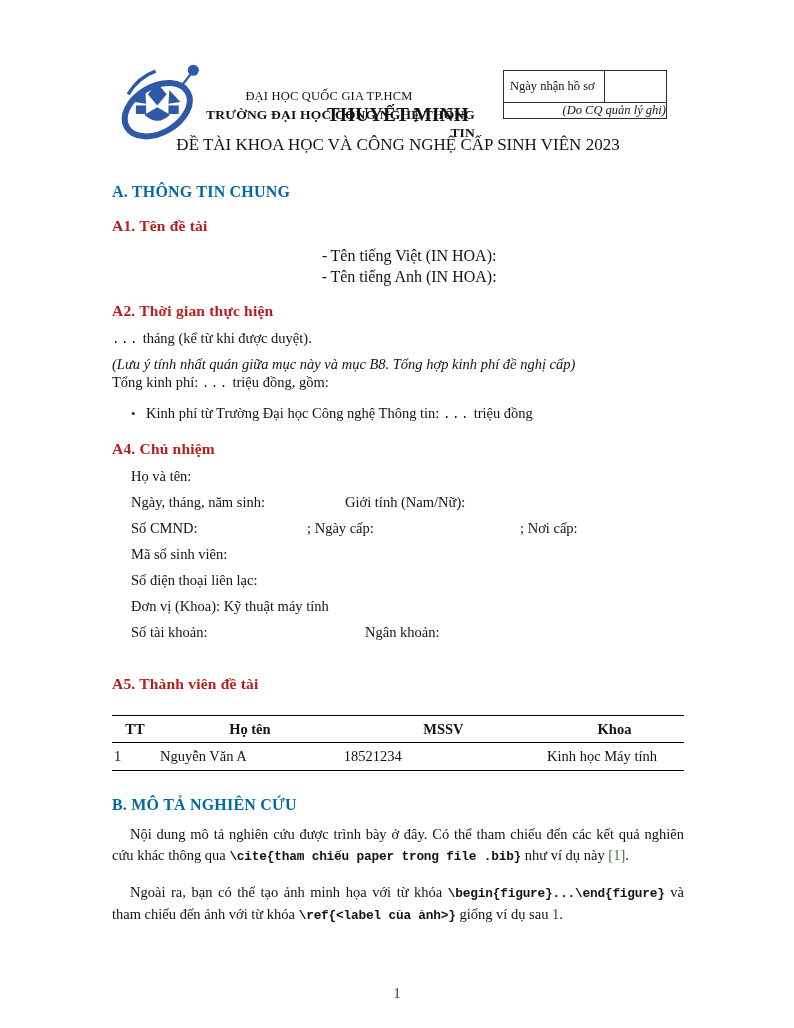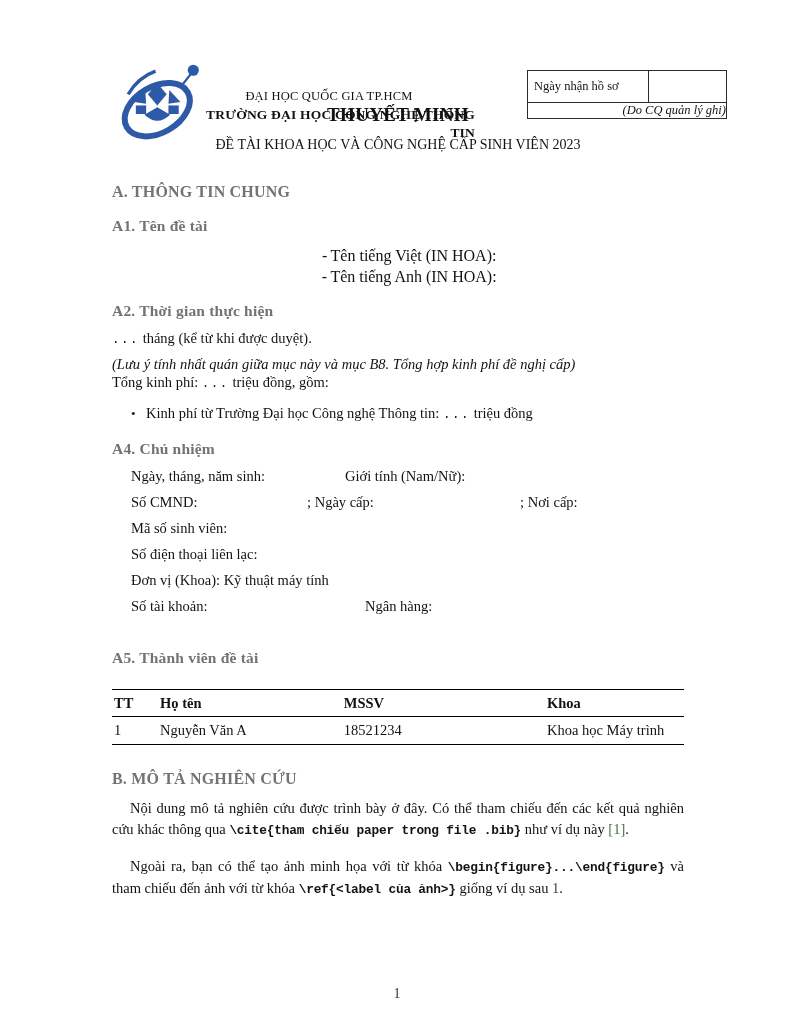--- a/index.html
+++ b/index.html
@@ -7,47 +7,47 @@
     width:794px;height:1028px;background:#ffffff;position:relative;
     font-family:"Liberation Serif", serif;color:#121212;overflow:hidden;
     margin:0 auto;box-sizing:border-box;
   }
   
   .hdr{position:absolute;top:0;left:0;width:100%;height:150px;}
   .logo{position:absolute;left:116px;top:60px;width:86px;height:90px;}
   .org{position:absolute;left:183px;top:88px;width:292px;text-align:center;line-height:1.35;}
   .org-l1{font-size:12.5px;letter-spacing:.2px;}
   .org-l2{font-size:13.5px;font-weight:bold;letter-spacing:.2px;margin-top:1px;text-align:right;}
-  .receipt{position:absolute;left:527px;top:70px;width:200px;border:1px solid #2b2b2b;border-collapse:collapse;box-sizing:border-box;}
+  .receipt{position:absolute;left:503px;top:70px;width:164px;border:1px solid #2b2b2b;border-collapse:collapse;box-sizing:border-box;}
   .receipt td{border:1px solid #2b2b2b;font-size:12.5px;padding:0 6px;box-sizing:border-box;}
   .receipt .r-label{height:32px;width:120px;vertical-align:middle;}
   .receipt .r-empty{height:32px;width:78px;}
   .receipt .r-note{height:16px;font-style:italic;text-align:right;padding:0;}
   
   .content{position:absolute;left:112px;top:0;width:572px;}
   .doc-title-1{margin-top:104px;text-align:center;font-size:19px;font-weight:bold;line-height:22px;letter-spacing:.3px;}
-  .doc-title-2{margin-top:8px;text-align:center;font-size:14px;line-height:22px;}
-  .sec-h{color:#737373;font-weight:bold;font-size:16px;line-height:19px;margin-top:26px;letter-spacing:.2px;}
-  .sub-h{color:#737373;font-weight:bold;font-size:15.5px;line-height:18px;margin-top:16px;letter-spacing:.2px;}
+  .doc-title-2{margin-top:8px;text-align:center;font-size:17px;line-height:22px;}
+  .sec-h{color:#0369a1;font-weight:bold;font-size:16px;line-height:19px;margin-top:26px;letter-spacing:.2px;}
+  .sub-h{color:#b91c1c;font-weight:bold;font-size:15.5px;line-height:18px;margin-top:16px;letter-spacing:.2px;}
   .body-line{font-size:14.5px;line-height:18px;}
   .dash-item{margin-top:12px;padding-left:19px;font-size:16px;line-height:18px;text-align:center;}
   .dash-item .dash{display:inline-block;width:12px;}
   .mono{font-family:"Liberation Mono","DejaVu Sans Mono",monospace;font-size:12.5px;letter-spacing:1.5px;}
   .italic-note{font-style:italic;font-size:14.5px;line-height:18px;margin-top:6px;}
   .bullet-item{margin-top:11px;padding-left:19px;font-size:14.5px;line-height:18px;}
   .bullet-item .bullet{display:inline-block;width:15px;font-size:13px;}
   .fields{margin-top:9px;}
   .field-row{padding-left:19px;font-size:14.5px;line-height:18px;margin-top:8px;}
   .fw214{display:inline-block;width:214px;}
   .fw176{display:inline-block;width:176px;}
   .fw213{display:inline-block;width:213px;}
   .fw234{display:inline-block;width:234px;}
   
   .members{width:100%;border-collapse:collapse;margin-top:22px;border-top:1.6px solid #000;border-bottom:1.6px solid #000;}
-  .members th{font-size:14.5px;font-weight:bold;text-align:left;padding:5px 2px 4px 2px;border-bottom:1px solid #000;}
+  .members th{font-size:14.5px;font-weight:bold;text-align:center;padding:5px 2px 4px 2px;border-bottom:1px solid #000;}
   .members td{font-size:14.5px;text-align:left;padding:5px 2px 5px 2px;}
   .c-tt{width:43px;}.c-name{width:185px;}.c-mssv{width:205px;}.c-khoa{width:139px;}
   
   .para{margin-top:10px;font-size:14.5px;line-height:21px;text-align:justify;text-indent:18px;}
   .para.second{margin-top:0;}
   .code{font-family:"Liberation Mono","DejaVu Sans Mono",monospace;font-weight:bold;font-size:12.8px;letter-spacing:-.2px;}
   .cite-link{color:#4d6e4d;}
   .ref-link{color:#3f3f3f;}
   .page-num{position:absolute;left:0;width:100%;top:986px;text-align:center;font-size:14px;color:#333;}
 </style>
@@ -103,44 +103,45 @@
 
     <div class="sub-h">A2. Thời gian thực hiện</div>
     <div class="body-line" style="margin-top:9px;"><span class="mono">...</span><span> tháng (kể từ khi được duyệt).</span></div>
 
     <div class="italic-note">(Lưu ý tính nhất quán giữa mục này và mục B8. Tổng hợp kinh phí đề nghị cấp)</div>
     <div class="body-line"><span>Tổng kinh phí: </span><span class="mono">...</span><span> triệu đồng, gồm:</span></div>
     <div class="bullet-item"><span class="bullet">•</span><span>Kinh phí từ Trường Đại học Công nghệ Thông tin: </span><span class="mono">...</span><span> triệu đồng</span></div>
 
     <div class="sub-h" style="">A4. Chủ nhiệm</div>
     <div class="fields">
+      <div class="field-row"><span>Họ và tên:</span></div>
       <div class="field-row"><span class="fw214">Ngày, tháng, năm sinh:</span><span>Giới tính (Nam/Nữ):</span></div>
       <div class="field-row"><span class="fw176">Số CMND:</span><span class="fw213">; Ngày cấp:</span><span>; Nơi cấp:</span></div>
       <div class="field-row"><span>Mã số sinh viên:</span></div>
       <div class="field-row"><span>Số điện thoại liên lạc:</span></div>
       <div class="field-row"><span>Đơn vị (Khoa): Kỹ thuật máy tính</span></div>
-      <div class="field-row"><span class="fw234">Số tài khoản:</span><span>Ngân hàng:</span></div>
+      <div class="field-row"><span class="fw234">Số tài khoản:</span><span>Ngân khoản:</span></div>
     </div>
 
     <div class="sub-h" style="margin-top:34px;">A5. Thành viên đề tài</div>
     <table class="members">
       <thead>
         <tr>
           <th class="c-tt">TT</th>
           <th class="c-name">Họ tên</th>
           <th class="c-mssv">MSSV</th>
           <th class="c-khoa">Khoa</th>
         </tr>
       </thead>
       <tbody>
         <tr>
           <td>1</td>
           <td>Nguyễn Văn A</td>
           <td>18521234</td>
-          <td>Khoa học Máy trình</td>
+          <td>Kinh học Máy tính</td>
         </tr>
       </tbody>
     </table>
 
     <div class="sec-h" style="margin-top:24px;">B. MÔ TẢ NGHIÊN CỨU</div>
 
     <p class="para"><span>Nội dung mô tả nghiên cứu được trình bày ở đây. Có thể tham chiếu đến các kết quả nghiên cứu khác thông qua  </span><span class="code">\cite{tham chiếu paper trong file .bib}</span><span> như ví dụ này </span><span class="cite-link">[1]</span><span>.</span></p>
 
     <p class="para second"><span>Ngoài ra, bạn có thể tạo ảnh minh họa với từ khóa  </span><span class="code">\begin{figure}...\end{figure}</span><span> và tham chiếu đến ảnh với từ khóa  </span><span class="code">\ref{&lt;label của ảnh&gt;}</span><span> giống ví dụ sau </span><span class="ref-link">1</span><span>.</span></p>
 

